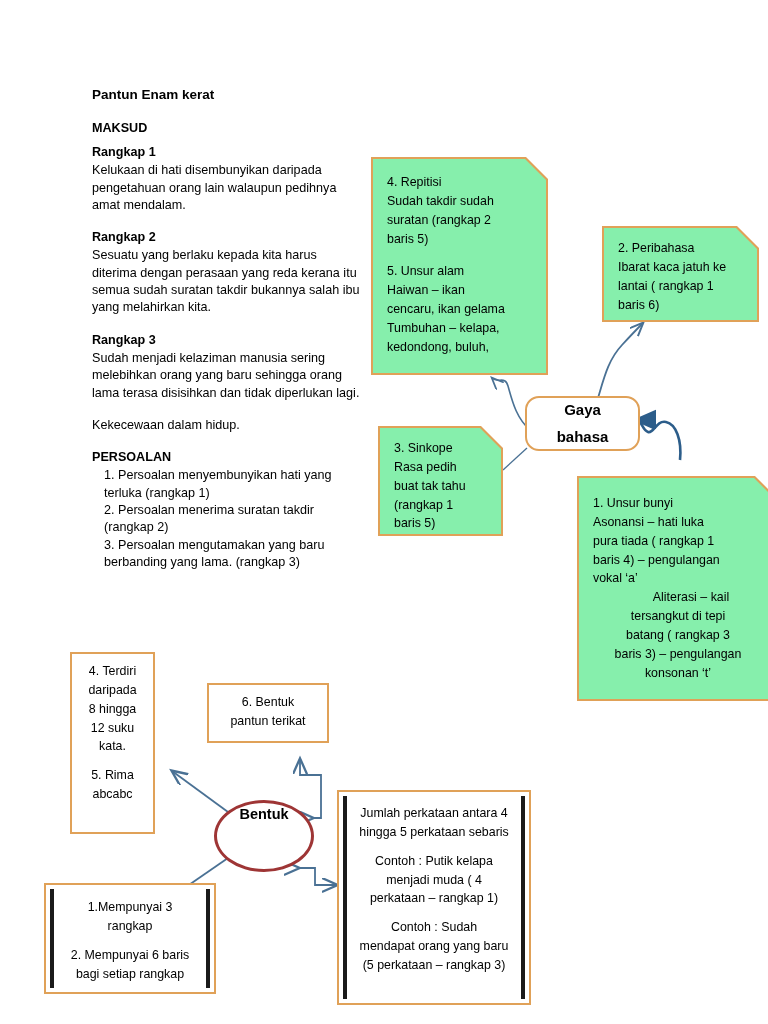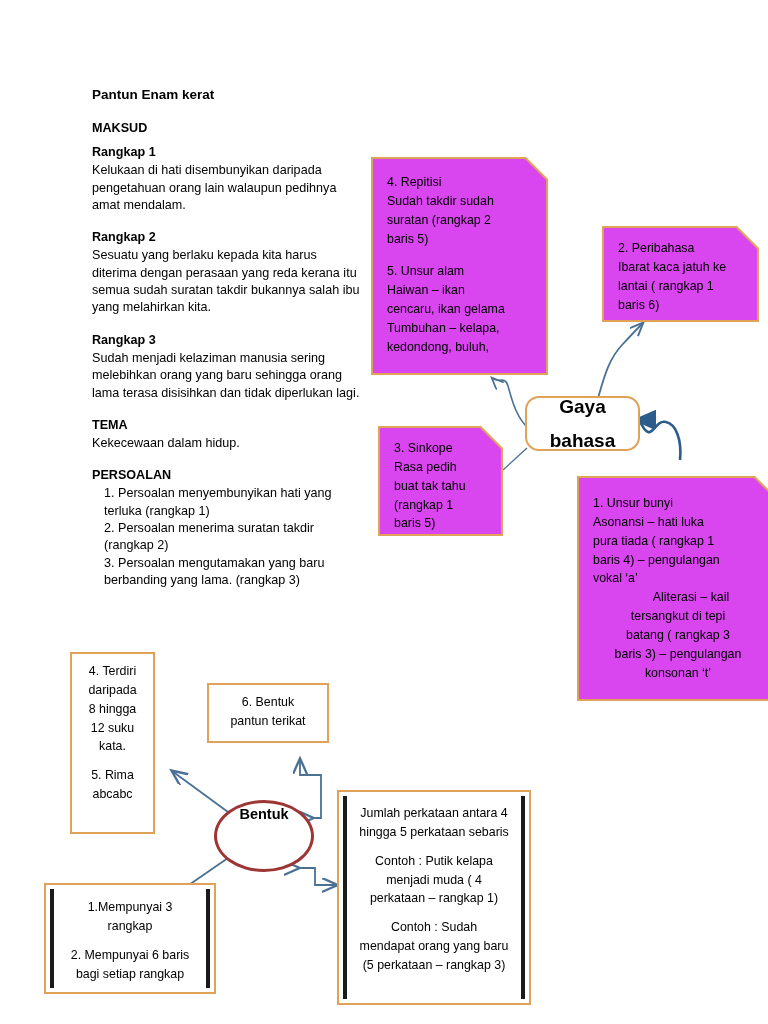--- a/index.html
+++ b/index.html
@@ -60,21 +60,21 @@
     border: none;
     background: #e0a158;
     padding: 2px;
     -webkit-clip-path: polygon(0 0, calc(100% - 22px) 0, 100% 22px, 100% 100%, 0 100%);
     clip-path: polygon(0 0, calc(100% - 22px) 0, 100% 22px, 100% 100%, 0 100%);
   }
   .folded > .inner {
     width: 100%;
     height: 100%;
     box-sizing: border-box;
-    background: #d946ef;
+    background: #86efac;
     -webkit-clip-path: polygon(0 0, calc(100% - 21px) 0, 100% 21px, 100% 100%, 0 100%);
     clip-path: polygon(0 0, calc(100% - 21px) 0, 100% 21px, 100% 100%, 0 100%);
     padding: 14px 12px 10px 14px;
   }
 
   
   .plain {
     border: 2.5px solid #e0a158;
   }
   .plain > .inner {
@@ -117,21 +117,21 @@
   }
 
   .ctr { text-align: center; }
   .lft { text-align: left; }
   .p   { margin: 0; }
   .sp  { height: 14px; }
   .sp-sm { height: 10px; }
 
   .node-label {
     font-weight: bold;
-    font-size: 19px;
+    font-size: 15px;
     line-height: 1.75;
     text-align: center;
   }
   .ellipse-label {
     font-weight: bold;
     font-size: 14.5px;
     text-align: center;
   }
 
   
@@ -186,21 +186,20 @@
 
     <div class="note-head">Rangkap 1</div>
     <div class="note-body">Kelukaan di hati disembunyikan daripada pengetahuan orang lain walaupun pedihnya amat mendalam.</div>
 
     <div class="note-head">Rangkap 2</div>
     <div class="note-body">Sesuatu yang berlaku kepada kita harus diterima dengan perasaan yang reda kerana itu semua sudah suratan takdir bukannya salah ibu yang melahirkan kita.</div>
 
     <div class="note-head">Rangkap 3</div>
     <div class="note-body">Sudah menjadi kelaziman manusia sering melebihkan orang yang baru sehingga orang lama terasa disisihkan dan tidak diperlukan lagi.</div>
 
-    <div class="note-head">TEMA</div>
     <div class="note-body">Kekecewaan dalam hidup.</div>
 
     <div class="note-head">PERSOALAN</div>
     <div class="note-body tight" style="margin-bottom:0">1. Persoalan menyembunyikan hati yang terluka (rangkap 1)</div>
     <div class="note-body tight" style="margin-bottom:0">2. Persoalan menerima suratan takdir (rangkap 2)</div>
     <div class="note-body tight" style="margin-bottom:0">3. Persoalan mengutamakan yang baru berbanding yang lama. (rangkap 3)</div>
   </div>
 
   <div class="shape folded" style="left:371px; top:157px; width:177px; height:218px;">
     <div class="inner lft">

